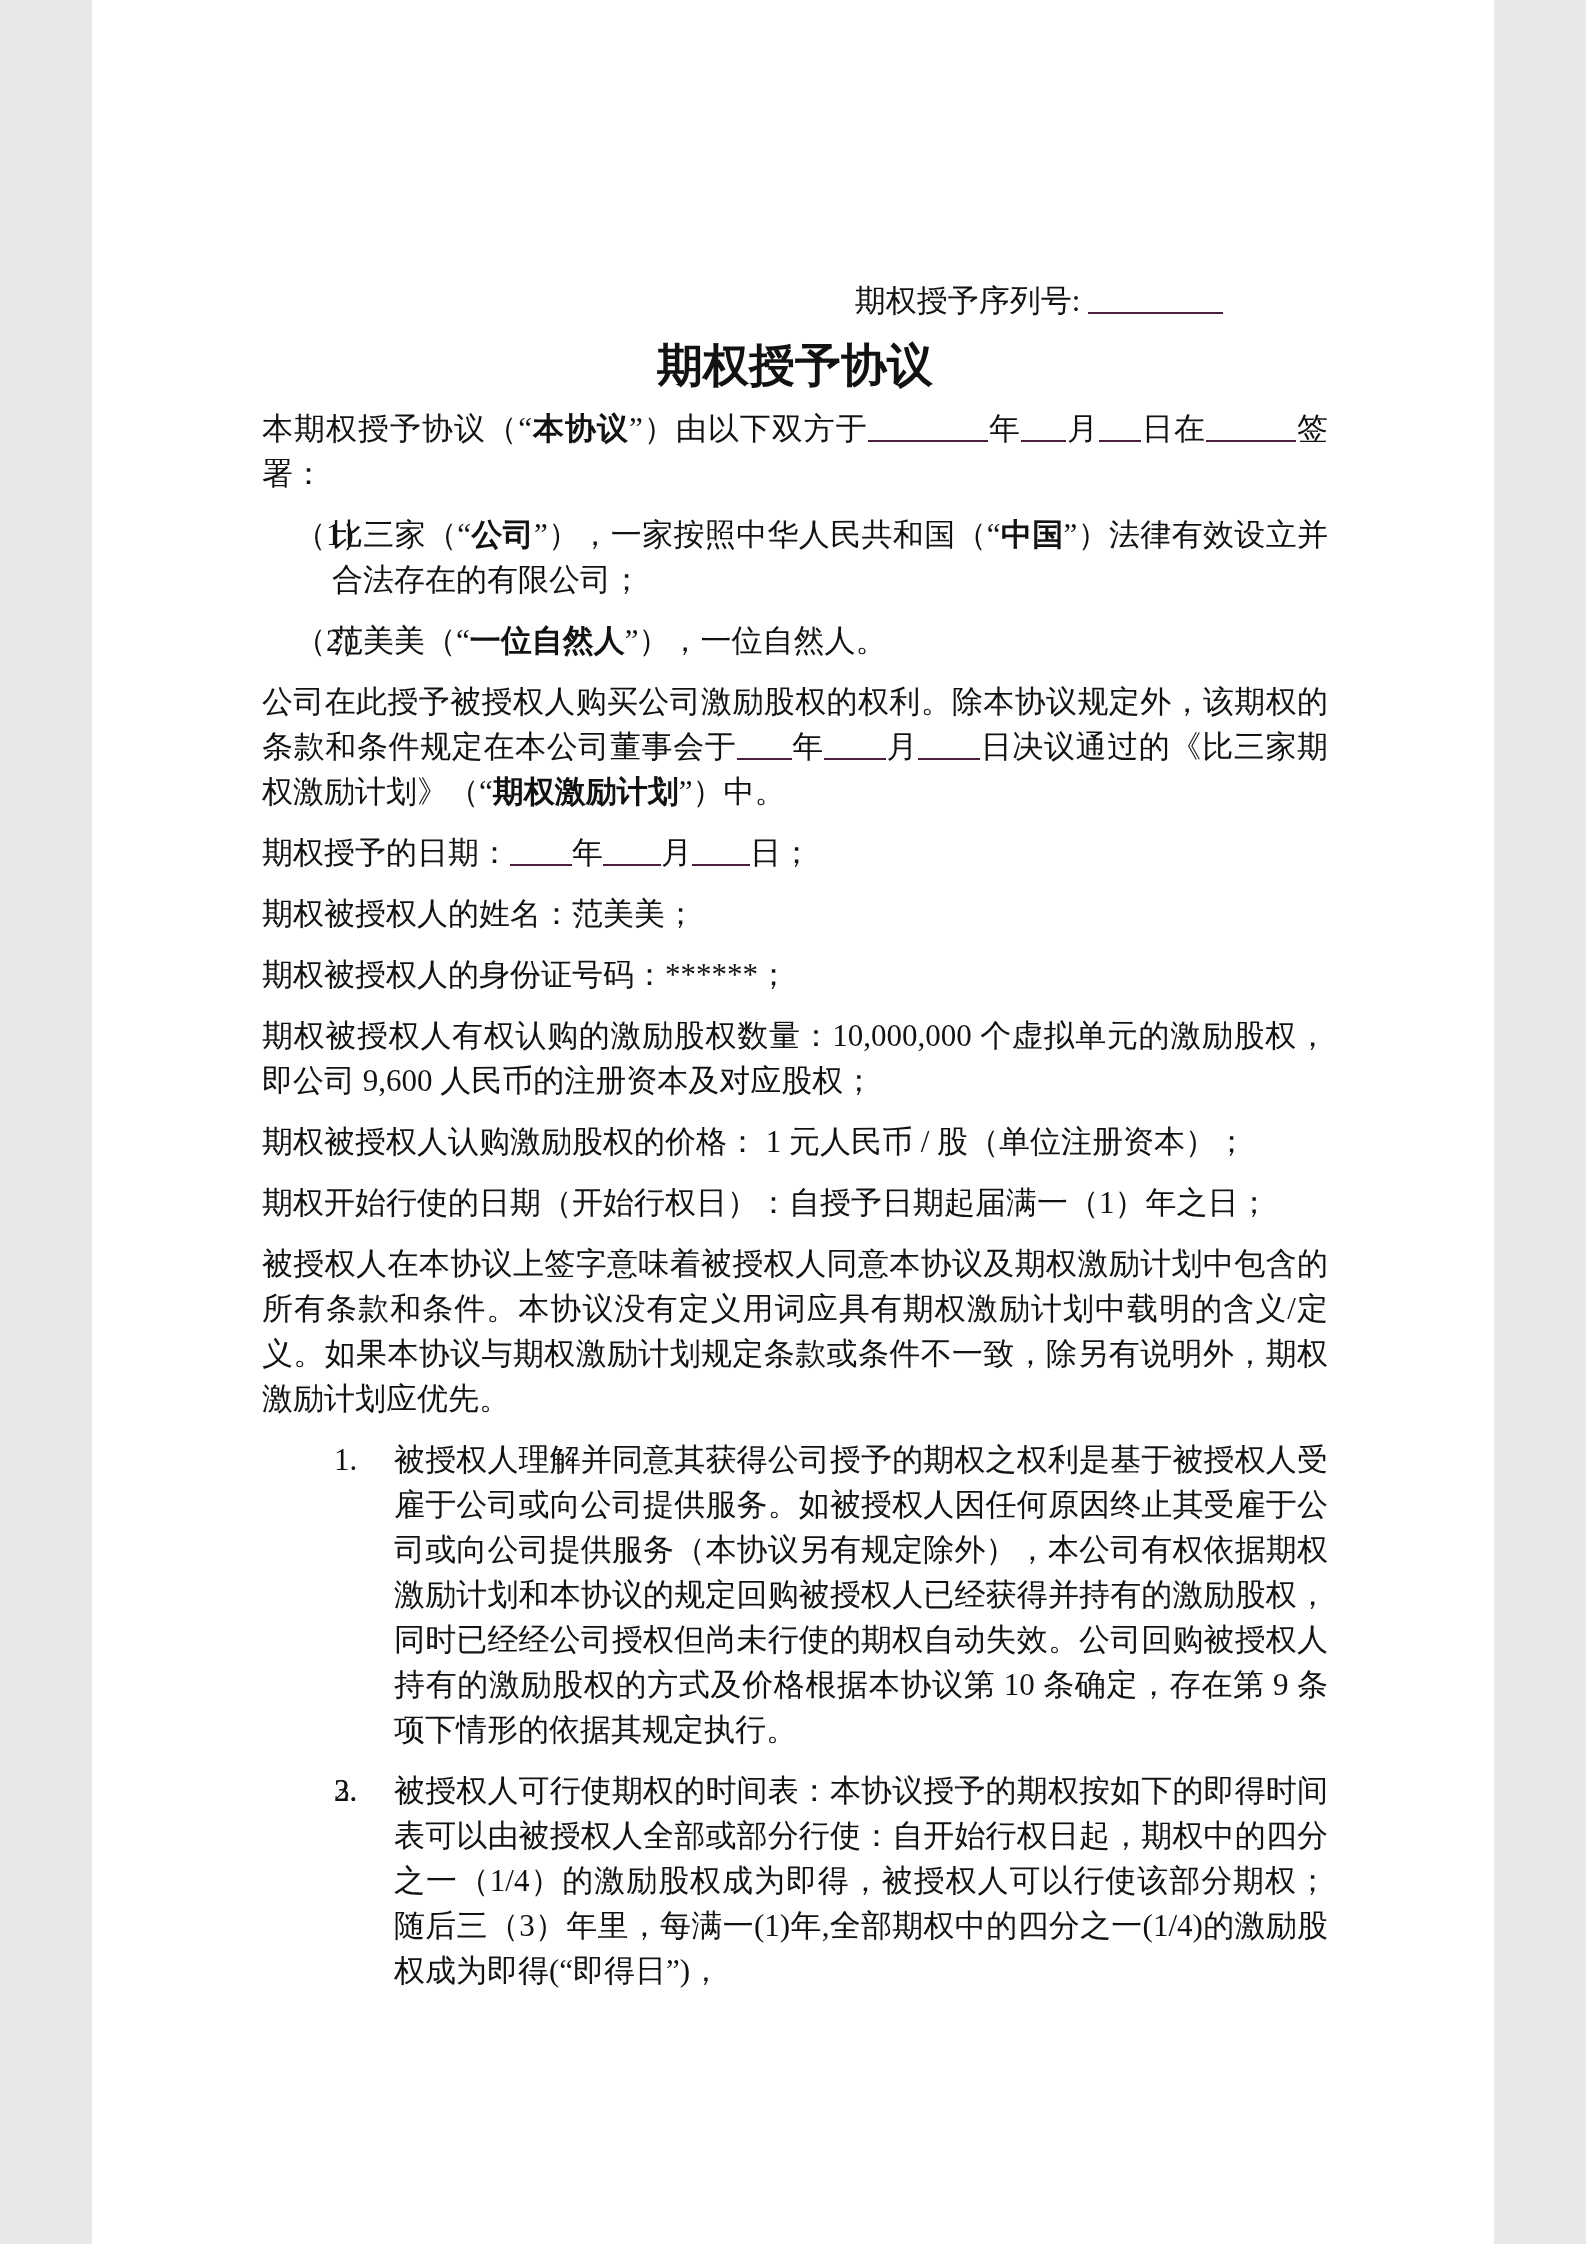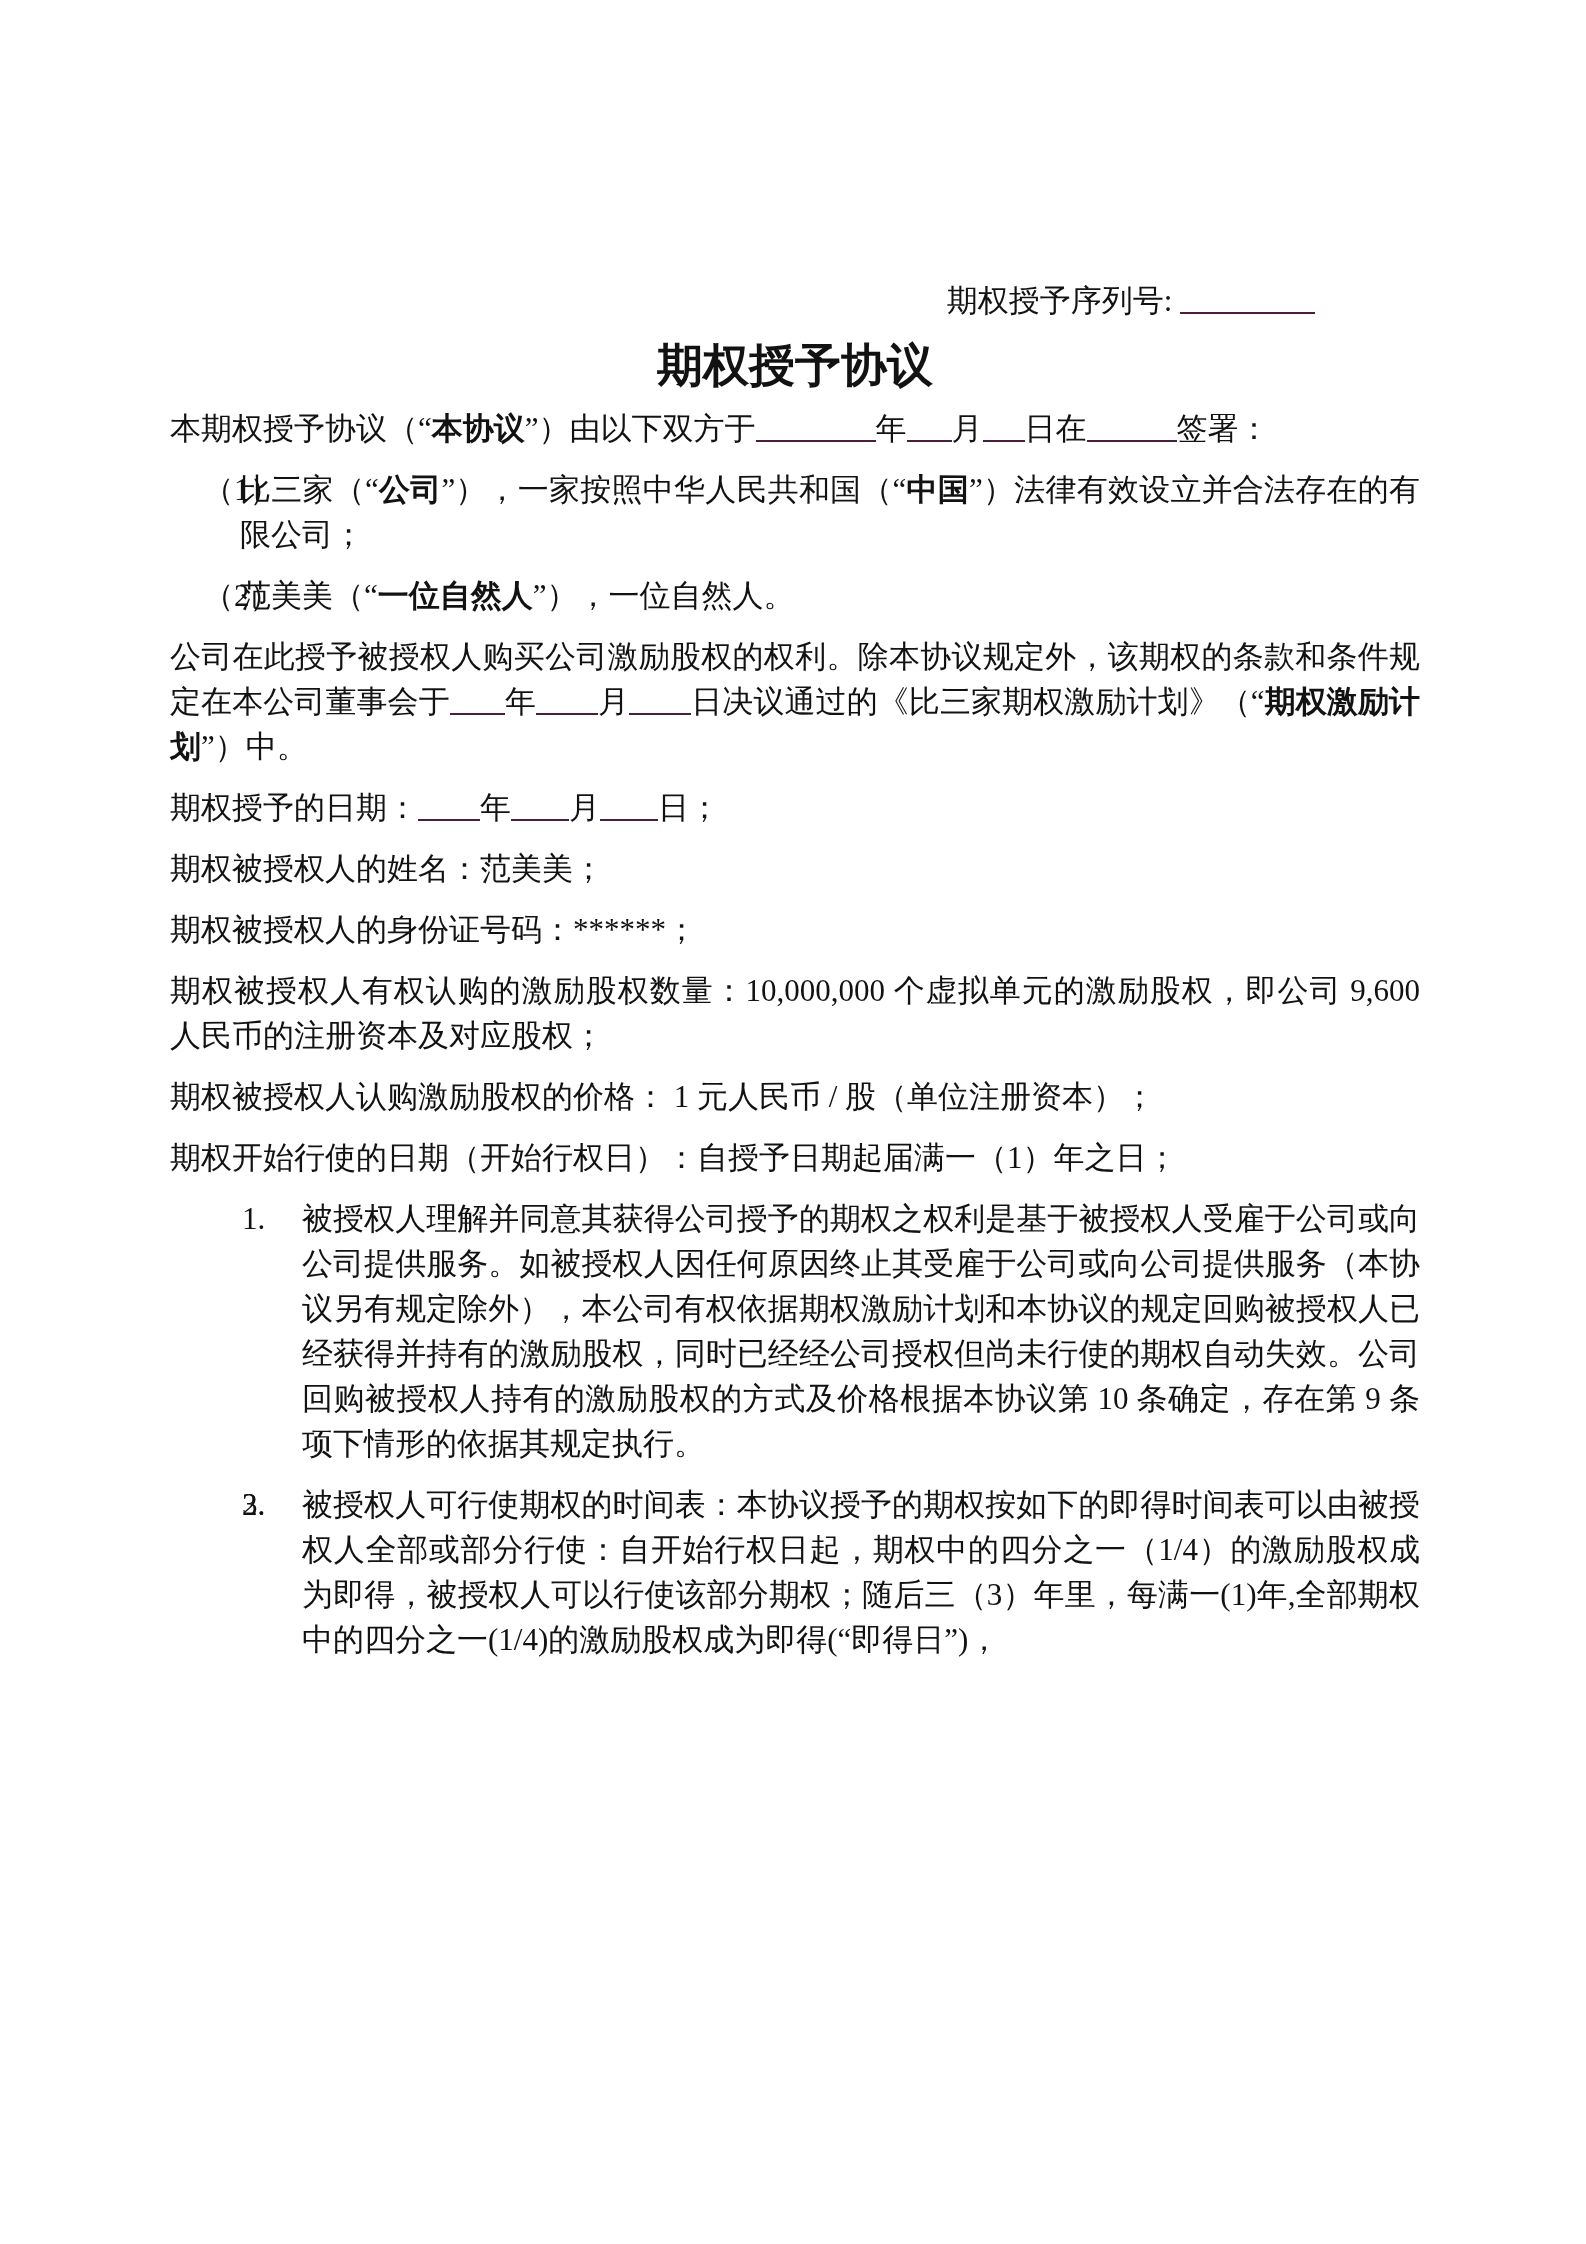--- a/index.html
+++ b/index.html
@@ -1,18 +1,18 @@
 <!DOCTYPE html>
 <html lang="zh"><head>
 <meta charset="utf-8">
 <style>
   html,body{margin:0;padding:0;background:#e8e8e8;}
   .page{
     position:relative;
-    width:1586px;height:2244px;
+    width:1402px;height:2244px;
     box-sizing:border-box;
     margin:0 auto;
     background:#ffffff;
     padding:278px 166px 0 170px;
     font-family:"Liberation Serif","DejaVu Serif",serif;
     font-size:31px;
     line-height:45px;
     color:#121212;
     overflow:hidden;
   }
@@ -45,17 +45,18 @@
       <div class="block"><span class="">本期权授予协议（“</span><span class="seg-bold ">本协议</span><span class="">”）由以下双方于</span><span class="blank" style="width: 120px;"></span><span class="">年</span><span class="blank" style="width: 45px;"></span><span class="">月</span><span class="blank" style="width: 42px;"></span><span class="">日在</span><span class="blank" style="width: 90px;"></span><span class="">签署：</span></div>
       <div class="block list indent-paren"><span class="marker">（1）</span><span class="">比三家（“</span><span class="seg-bold ">公司</span><span class="">”），一家按照中华人民共和国（“</span><span class="seg-bold ">中国</span><span class="">”）法律有效设立并合法存在的有限公司；</span></div>
       <div class="block list indent-paren"><span class="marker">（2）</span><span class="">范美美（“</span><span class="seg-bold ">一位自然人</span><span class="">”），一位自然人。</span></div>
       <div class="block"><span class="">公司在此授予被授权人购买公司激励股权的权利。除本协议规定外，该期权的条款和条件规定在本公司董事会于</span><span class="blank" style="width: 55px;"></span><span class="">年</span><span class="blank" style="width: 62px;"></span><span class="">月</span><span class="blank" style="width: 62px;"></span><span class="">日决议通过的《比三家期权激励计划》（“</span><span class="seg-bold ">期权激励计划</span><span class="">”）中。</span></div>
       <div class="block"><span class="">期权授予的日期：</span><span class="blank" style="width: 62px;"></span><span class="">年</span><span class="blank" style="width: 58px;"></span><span class="">月</span><span class="blank" style="width: 58px;"></span><span class="">日；</span></div>
       <div class="block"><span class="">期权被授权人的姓名：范美美；</span></div>
       <div class="block"><span class="">期权被授权人的身份证号码：******；</span></div>
       <div class="block"><span class="">期权被授权人有权认购的激励股权数量：10,000,000 个虚拟单元的激励股权，即公司 9,600 人民币的注册资本及对应股权；</span></div>
       <div class="block"><span class="">期权被授权人认购激励股权的价格： 1 元人民币 / 股（单位注册资本）；</span></div>
       <div class="block"><span class="">期权开始行使的日期（开始行权日）：自授予日期起届满一（1）年之日；</span></div>
+      <div class="block"><span class="">被授权人在本协议上签字意味着被授权人同意本协议及期权激励计划中包含的所有条款和条件。本协议没有定义用词应具有期权激励计划中载明的含义/定义。如果本协议与期权激励计划规定条款或条件不一致，除另有说明外，期权激励计划应优先。</span></div>
       <div class="block list indent-num"><span class="marker">1.</span><span class="">被授权人理解并同意其获得公司授予的期权之权利是基于被授权人受雇于公司或向公司提供服务。如被授权人因任何原因终止其受雇于公司或向公司提供服务（本协议另有规定除外），本公司有权依据期权激励计划和本协议的规定回购被授权人已经获得并持有的激励股权，同时已经经公司授权但尚未行使的期权自动失效。公司回购被授权人持有的激励股权的方式及价格根据本协议第 10 条确定，存在第 9 条项下情形的依据其规定执行。</span></div>
       <div class="block list indent-num"><span class="marker">2.</span></div>
       <div class="block list indent-num"><span class="marker">3.</span><span class="">被授权人可行使期权的时间表：本协议授予的期权按如下的即得时间表可以由被授权人全部或部分行使：自开始行权日起，期权中的四分之一（1/4）的激励股权成为即得，被授权人可以行使该部分期权；随后三（3）年里，每满一(1)年,全部期权中的四分之一(1/4)的激励股权成为即得(“即得日”)，</span></div>
     </div>
 </div>
 
 </body></html>

